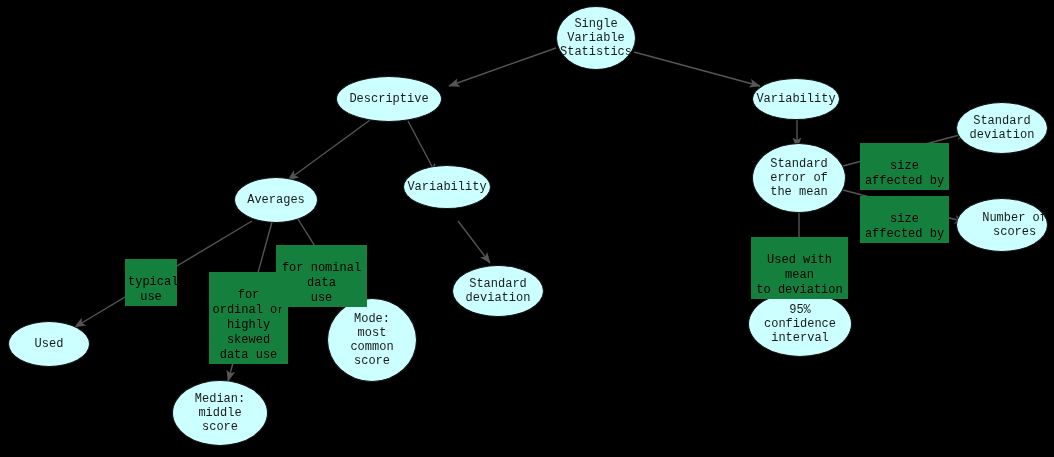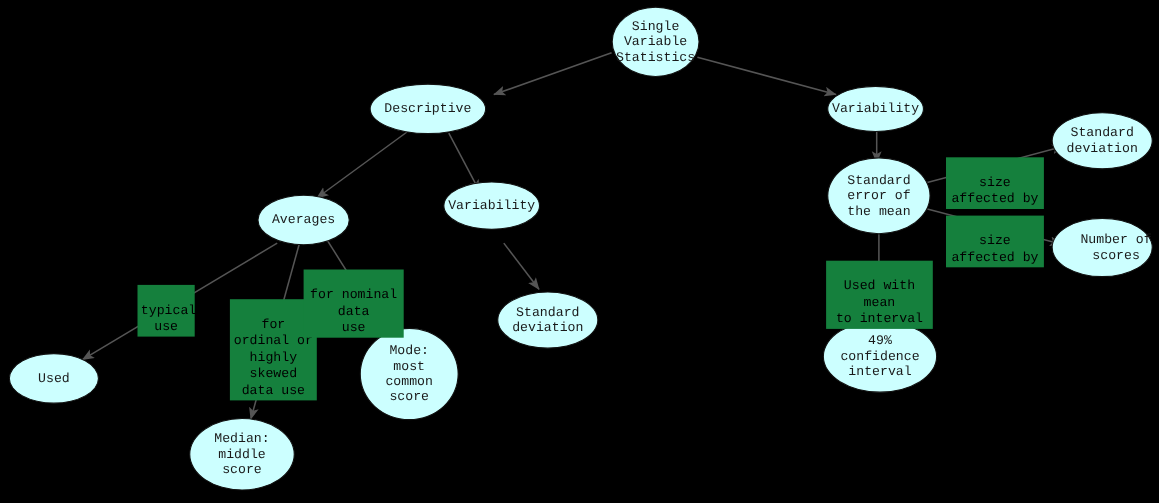--- a/index.html
+++ b/index.html
@@ -120,21 +120,21 @@
     <span>Standard
 deviation</span>
   </div>
 
   <div class="node" style="left:956px; top:198px; width:92px; height:54px;justify-content:flex-end;">
     <span>Number of
 scores</span>
   </div>
 
   <div class="node" style="left:748px; top:291px; width:104px; height:66px;">
-    <span>49%
+    <span>95%
 confidence
 interval</span>
   </div>
 
   <div class="node" style="left:452px; top:265px; width:92px; height:52px;">
     <span>Standard
 deviation</span>
   </div>
 
   <div class="node" style="left:8px; top:321px; width:82px; height:46px;">
@@ -157,21 +157,21 @@
   <div class="edge-label" style="left:860px; top:143px; width:89px;">
     <span>size affected by</span>
   </div>
 
   <div class="edge-label" style="left:860px; top:196px; width:89px;">
     <span>size affected by</span>
   </div>
 
   <div class="edge-label" style="left:751px; top:237px; width:97px;">
     <span>Used with mean
-to interval</span>
+to deviation</span>
   </div>
 
   <div class="edge-label" style="left:125px; top:259px; width:52px;">
     <span>typically use</span>
   </div>
 
   <div class="edge-label" style="left:209px; top:272px; width:79px;">
     <span>for ordinal or
 highly skewed
 data use</span>

